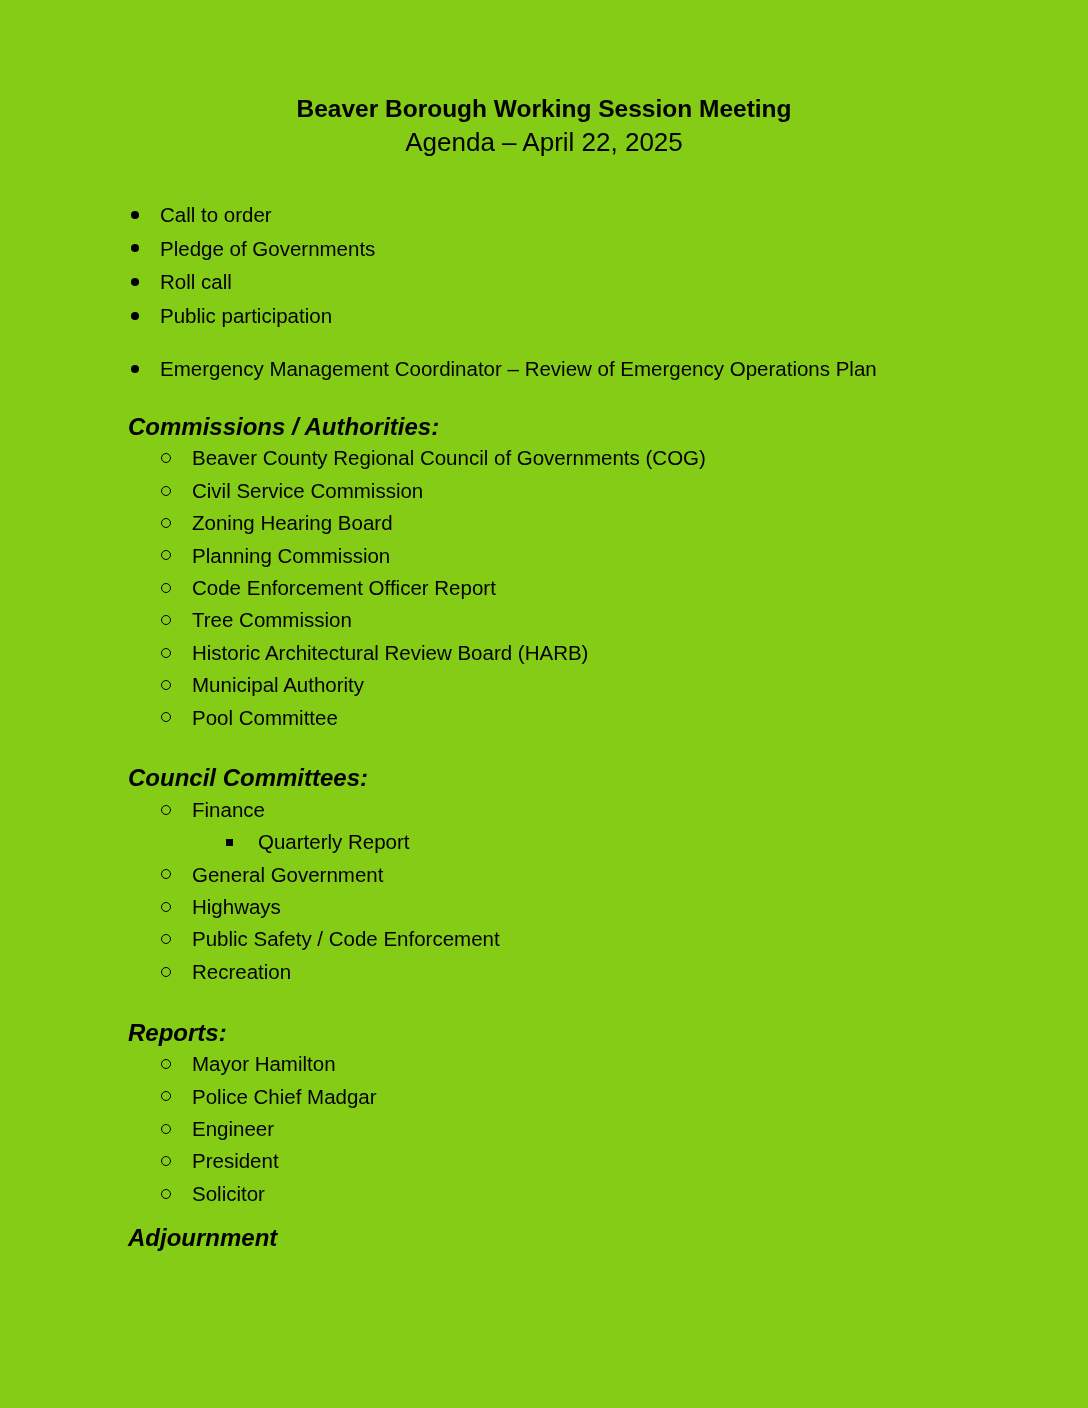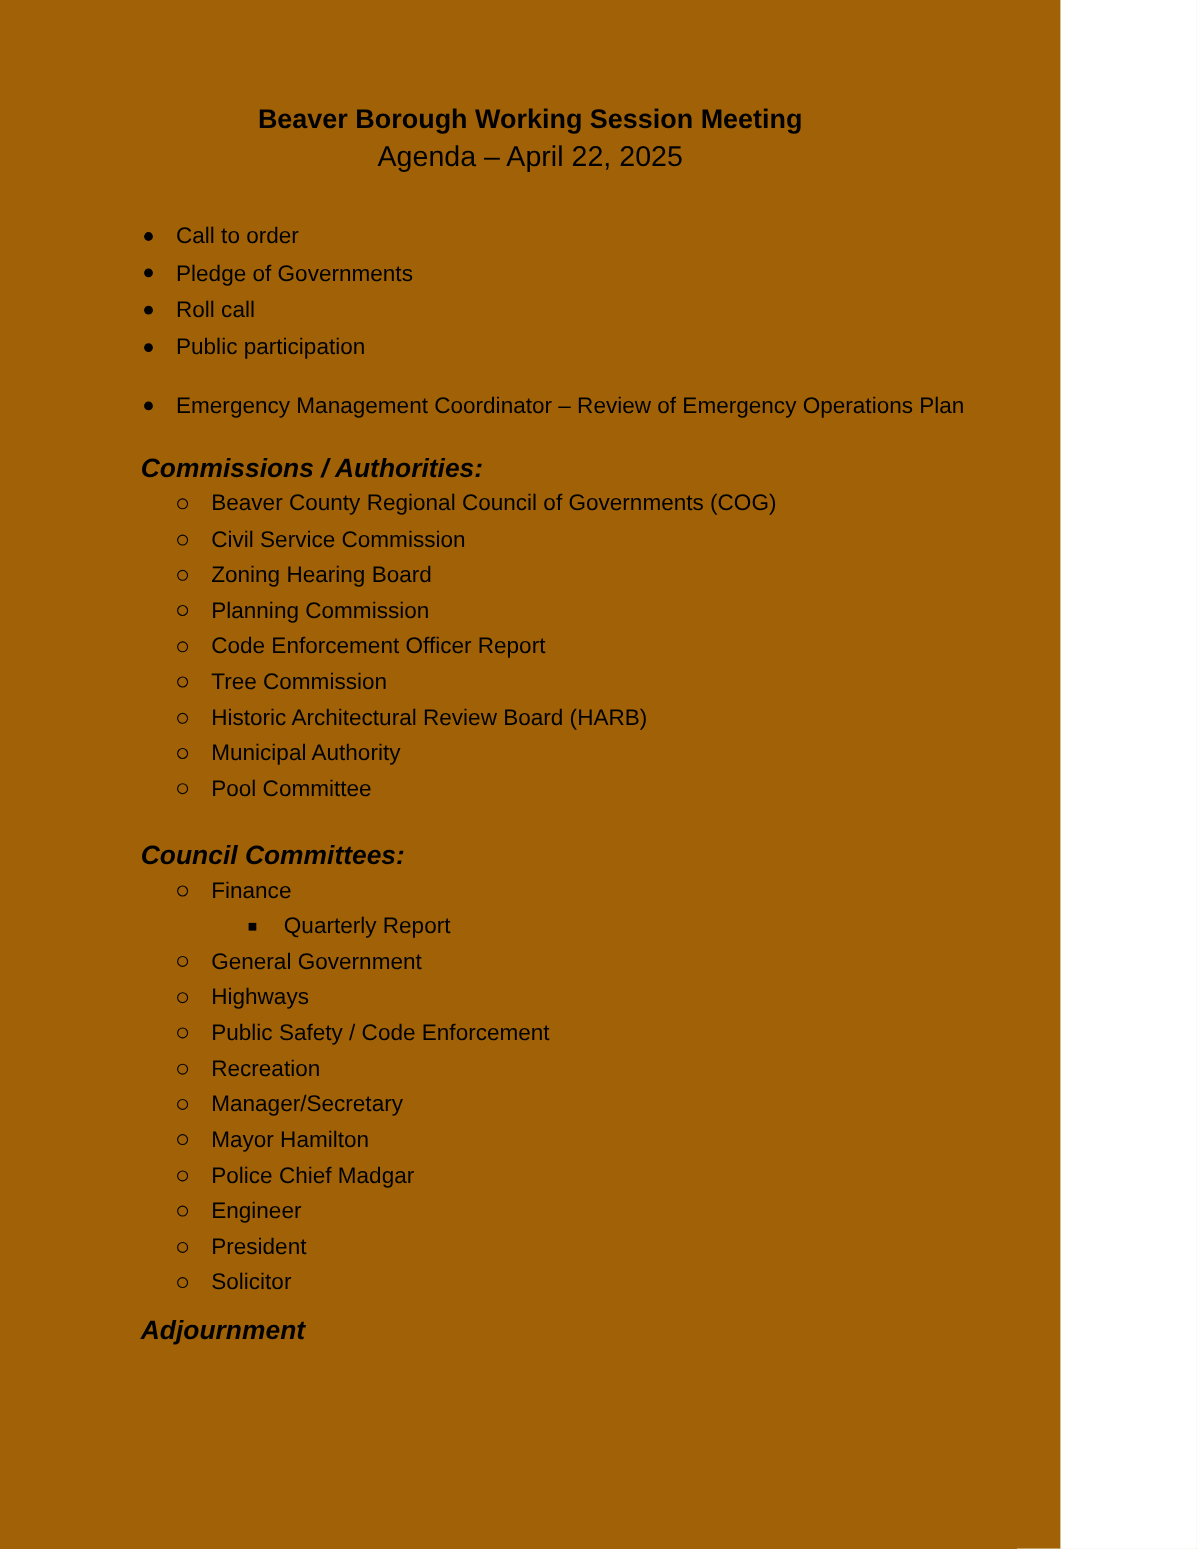--- a/index.html
+++ b/index.html
@@ -1,19 +1,19 @@
 <!DOCTYPE html>
 <html><head>
 <meta charset="utf-8">
 <style>
   * { margin:0; padding:0; box-sizing:border-box; }
   html,body { background:#ffffff; }
   .page {
-    width:964px; height:1408px;
-    background:#a16207; color:#000000;
+    width:1088px; height:1408px;
+    background:#84cc16; color:#000000;
     font-family:"Liberation Sans", sans-serif;
     padding:92px 100px 0 128px;
     overflow:hidden;
   }
   .title {
     font-size:24.5px; font-weight:700; text-align:center;
     line-height:34px; margin-right:28px;
   }
   .subtitle {
     font-size:26px; font-weight:400; text-align:center;
@@ -176,31 +176,26 @@
       <span class="li-text">Public Safety / Code Enforcement</span>
     </li>
     <li class="li li2">
       <span class="bcell b2">
           <span class="circle"></span>
         </span>
       <span class="li-text">Recreation</span>
     </li>
   </ul>
 
+  <div class="h2 mt-h2">Reports:</div>
   <ul>
     <li class="li li2">
       <span class="bcell b2">
           <span class="circle"></span>
         </span>
-      <span class="li-text">Manager/Secretary</span>
-    </li>
-    <li class="li li2">
-      <span class="bcell b2">
-          <span class="circle"></span>
-        </span>
       <span class="li-text">Mayor Hamilton</span>
     </li>
     <li class="li li2">
       <span class="bcell b2">
           <span class="circle"></span>
         </span>
       <span class="li-text">Police Chief Madgar</span>
     </li>
     <li class="li li2">
       <span class="bcell b2">

